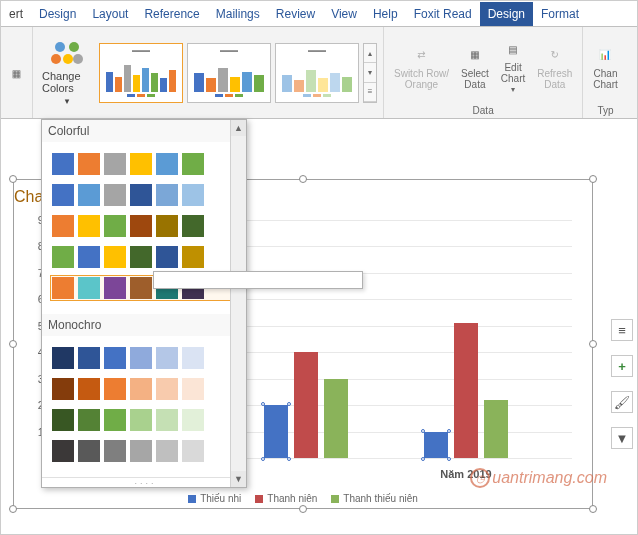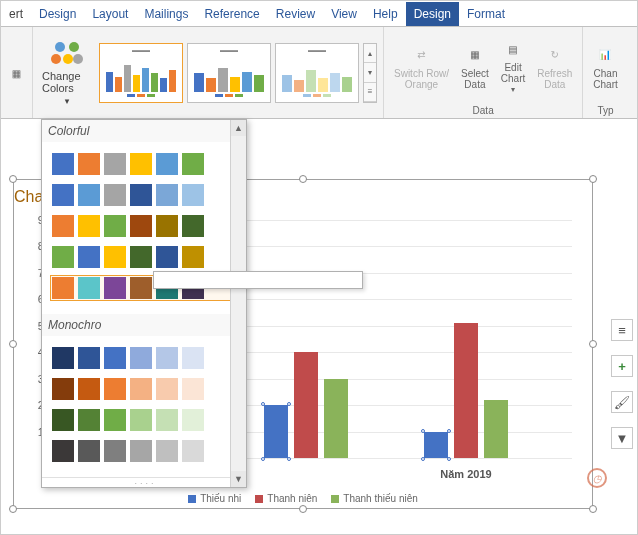--- a/index.html
+++ b/index.html
@@ -51,21 +51,21 @@
 .legend { position:absolute; bottom:4px; left:0; right:0; display:flex; justify-content:center; gap:14px; font-size:10px; color:#666; }
 .legend span { display:flex; align-items:center; gap:4px; }
 .lsw { width:8px; height:8px; }
 .bar { position:absolute; bottom:0; width:22px; }
 .bar .bh { position:absolute; width:4px; height:4px; background:#fff; border:1px solid #4472c4; border-radius:50%; }
 
 .side-icons { position:absolute; right:4px; top:200px; display:flex; flex-direction:column; gap:14px; }
 .side-icons div { width:22px; height:22px; border:1px solid #c8c8c8; background:#fff; display:flex; align-items:center; justify-content:center; font-size:13px; color:#555; cursor:pointer; }
 
 
-.color-dd { position:absolute; left:40px; top:118px; width:206px; background:#fff; border:1px solid #b0b0b0; box-shadow:2px 2px 6px rgba(0,0,0,0.25); z-index:50;font-style:italic; }
+.color-dd { position:absolute; left:40px; top:118px; width:206px; background:#fff; border:1px solid #b0b0b0; box-shadow:2px 2px 6px rgba(0,0,0,0.25); z-index:50; }
 .dd-scroll { position:absolute; right:0; top:0; bottom:0; width:16px; background:#f0f0f0; border-left:1px solid #d0d0d0; }
 .dd-scroll .arr { height:16px; display:flex; align-items:center; justify-content:center; font-size:9px; color:#666; background:#e8e8e8; }
 .dd-section { padding: 4px 6px; font-size:12px; color:#555; background:#f8f8f8; }
 .dd-rows { padding: 4px 8px 8px; }
 .pal-row { display:flex; gap:4px; margin:5px 0; padding:1px; border:1px solid transparent; cursor:pointer; }
 .pal-row.hover { border-color:#f0a030; background:#fff8ee; }
 .sw { width:22px; height:22px; }
 .dd-footer { height:10px; border-top:1px solid #e0e0e0; text-align:center; font-size:9px; color:#aaa; }
 
 .tooltip { position:absolute; left:152px; top:270px; width:210px; background:#fff; border:1px solid #b0b0b0; padding:8px 10px; font-size:12px; color:#444; box-shadow:2px 2px 4px rgba(0,0,0,0.15); z-index:60; }
@@ -74,25 +74,26 @@
 .watermark { position:absolute; right:30px; bottom:48px; font-size:16px; color:#d46a4a; opacity:0.7; z-index:5; font-style:italic; display:flex; align-items:center; gap:2px; }
 .wm-circ { width:20px; height:20px; border:2px solid #d46a4a; border-radius:50%; display:inline-flex; align-items:center; justify-content:center; font-size:10px; }
 </style>
 </head>
 <body>
 
 <div class="tabs">
   <span class="tab">ert</span>
   <span class="tab primary">Design</span>
   <span class="tab primary">Layout</span>
+  <span class="tab primary">Reference</span>
   <span class="tab primary">Mailings</span>
-  <span class="tab primary">Reference</span>
   <span class="tab primary">Review</span>
   <span class="tab primary">View</span>
   <span class="tab primary">Help</span>
+  <span class="tab primary">Foxit Read</span>
   <span class="tab active">Design</span>
   <span class="tab primary">Format</span>
 
 </div>
 
 <div class="ribbon">
   <div class="rgroup" style="width:32px;">
     <div class="rgroup-body">
         <div class="ribbon-btn">
           <div class="ic">▦</div>
@@ -277,20 +278,21 @@
 
   <div class="side-icons">
     <div>≡</div>
     <div style="color:#3a8a3a;font-weight:bold;">+</div>
     <div>🖌</div>
     <div>▼</div>
   </div>
 
   <div class="watermark">
     <span class="wm-circ">◷</span>
+      <span>uantrimang.com</span>
   </div>
 </div>
 
 <div class="color-dd">
   <div class="dd-section">Colorful</div>
   <div class="dd-rows" id="colorful-rows">
       <div class="pal-row">
         <div class="sw" style="background: rgb(68, 114, 196);"></div>
         <div class="sw" style="background: rgb(237, 125, 49);"></div>
         <div class="sw" style="background: rgb(165, 165, 165);"></div>

